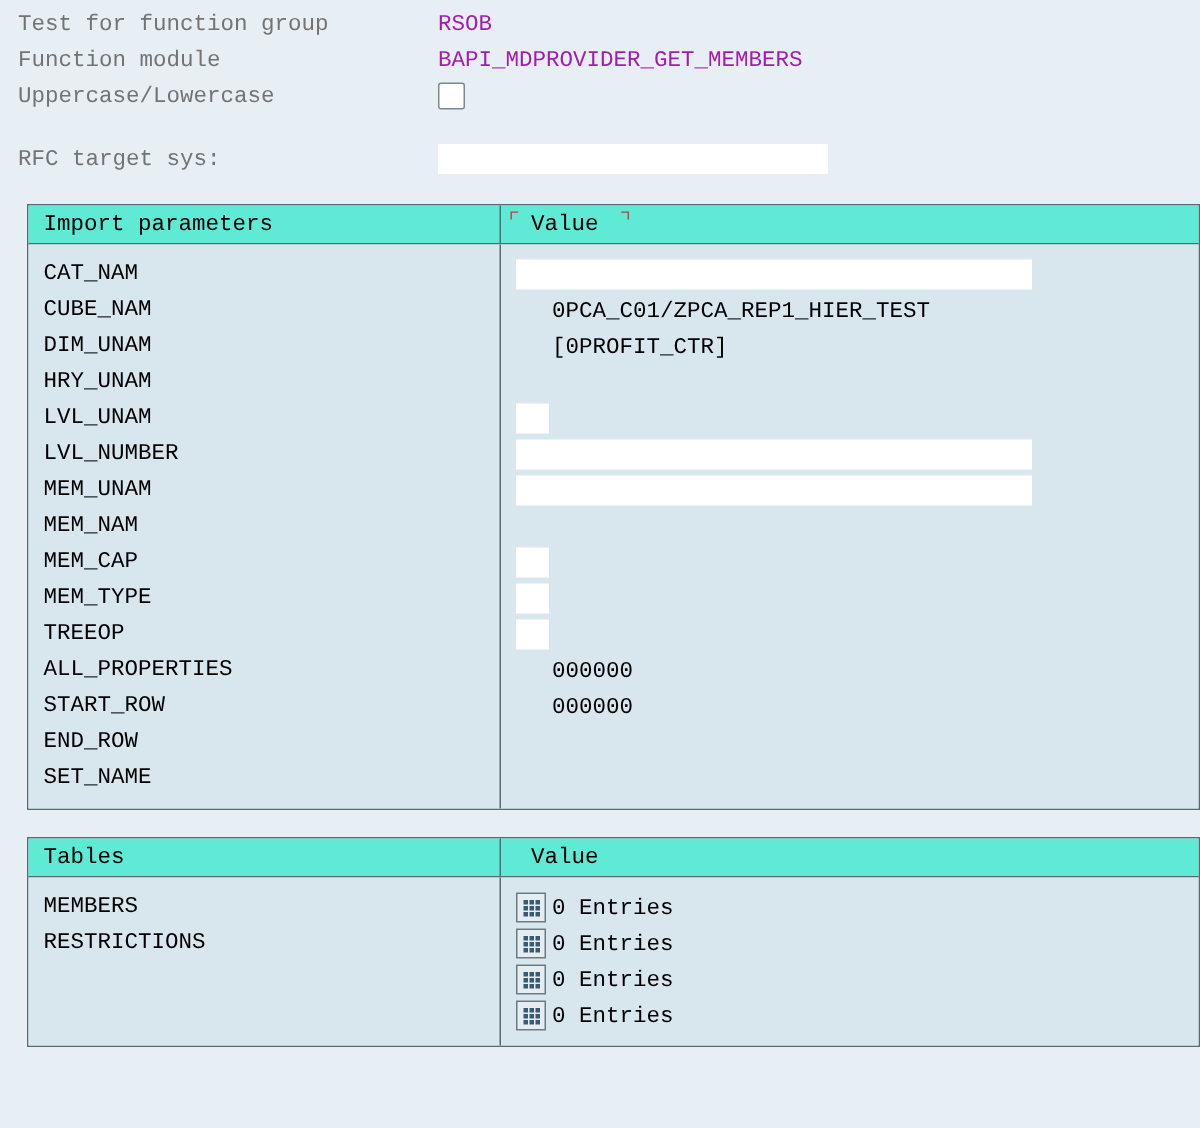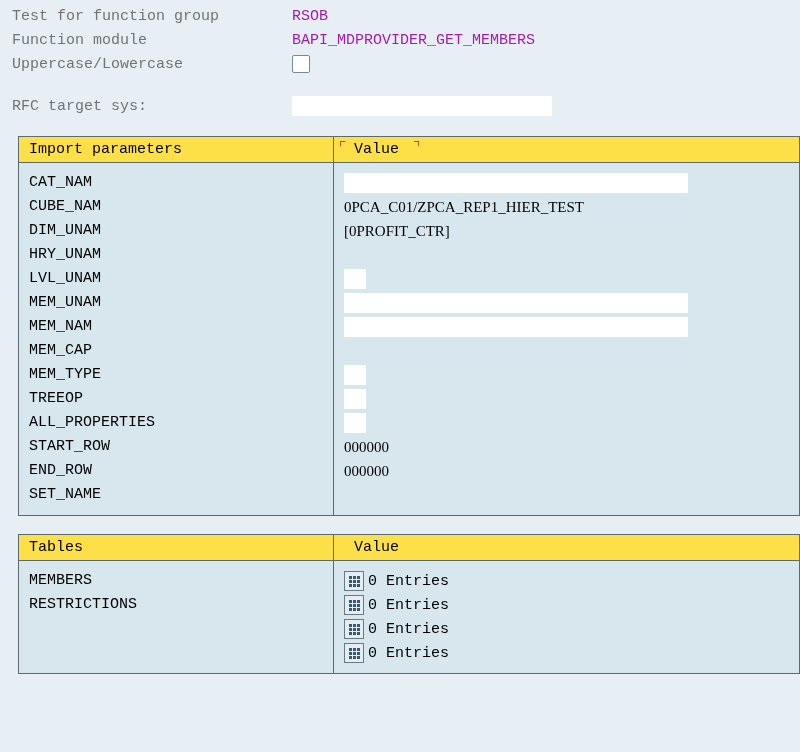--- a/index.html
+++ b/index.html
@@ -46,21 +46,21 @@
   }
   .tablewrap {
     margin: 0 0 18px 18px;
     border: 1px solid #5a6a72;
   }
   .th-row {
     display: flex;
     border-bottom: 1px solid #5a6a72;
   }
   .th-cell {
-    background: #fde047;
+    background: #5eead4;
     color: #000;
     padding: 4px 10px;
     font-family: "Courier New", Courier, monospace;
   }
   .th-left {
     width: 315px;
     border-right: 1px solid #5a6a72;
     box-sizing: border-box;
   }
   .th-right {
@@ -104,21 +104,22 @@
     display:flex;
     align-items:center;
     padding-left:4px;
   }
   .white-short {
     background: #fff;
     height: 20px;
     width: 22px;
   }
   .plain-val {
-    font-family: Liberation Serif, serif;
+    font-family: Liberation Mono, monospace;
+    margin-left: 24px;
   }
   .icon-grid {
     display:inline-flex;
     align-items:center;
     justify-content:center;
     width:18px;
     height:18px;
     margin-right:4px;
     border:1px solid #6a7a82;
     background:#e6edf1;
@@ -167,20 +168,21 @@
       <span class="cursor-r">⌝</span>
     </div>
   </div>
   <div class="body-row">
     <div class="body-left" id="imp-left">
         <div class="pline">CAT_NAM</div>
         <div class="pline">CUBE_NAM</div>
         <div class="pline">DIM_UNAM</div>
         <div class="pline">HRY_UNAM</div>
         <div class="pline">LVL_UNAM</div>
+        <div class="pline">LVL_NUMBER</div>
         <div class="pline">MEM_UNAM</div>
         <div class="pline">MEM_NAM</div>
         <div class="pline">MEM_CAP</div>
         <div class="pline">MEM_TYPE</div>
         <div class="pline">TREEOP</div>
         <div class="pline">ALL_PROPERTIES</div>
         <div class="pline">START_ROW</div>
         <div class="pline">END_ROW</div>
         <div class="pline">SET_NAME</div>
       </div>

